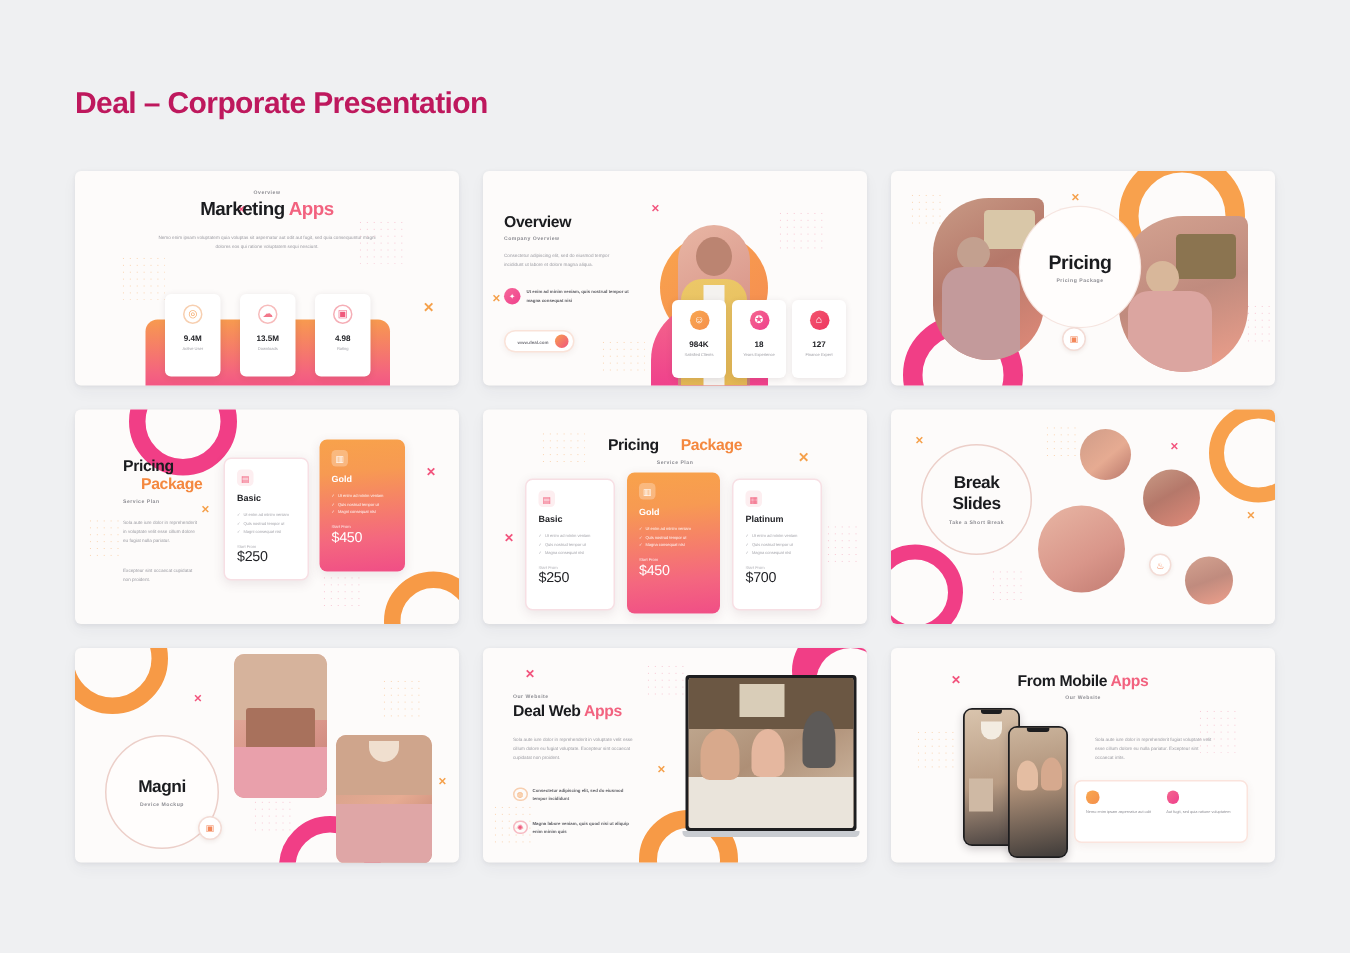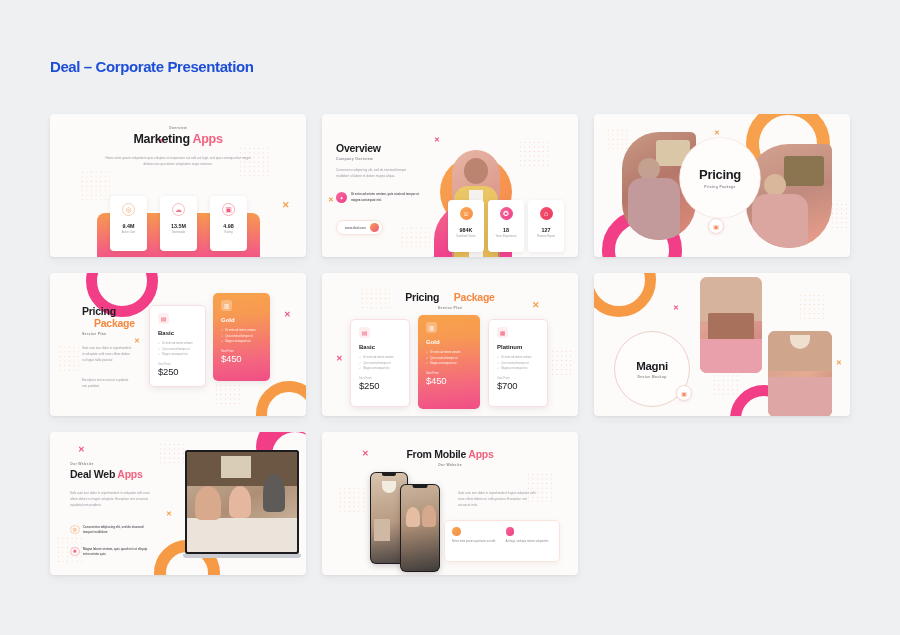--- a/index.html
+++ b/index.html
@@ -6,22 +6,22 @@
   html, body {
     width: 900px; height: 635px;
     background: #eff0f2;
     font-family: "Liberation Sans", sans-serif;
     overflow: hidden;
   }
   .page { position: relative; width: 900px; height: 635px; background: #eff0f2; }
 
   .page-title {
     position: absolute; left: 50px; top: 58px;
-    font-size: 15px; font-weight: 700; letter-spacing: -0.4px;
-    color: #1d4ed8;
+    font-size: 20px; font-weight: 700; letter-spacing: -0.4px;
+    color: #be185d;
   }
 
   .grid {
     position: absolute; left: 50px; top: 114px;
     display: grid;
     grid-template-columns: repeat(3, 256px);
     grid-template-rows: repeat(3, 143px);
     gap: 16px 16px;
   }
 
@@ -396,20 +396,41 @@
           <li>
               <span>✓</span>
               <span>Magna consequat nisi</span>
             </li>
         </ul>
         <div class="from">Start From</div>
         <div class="price">$700</div>
       </div>
     </div>
 
+    <div class="slide">
+      <div class="ring" style="left:212px;top:-4px;width:66px;height:66px;border-width:10px;border-color:#f8a14d;border-radius:50%;"></div>
+      <div class="ring" style="left:-16px;top:90px;width:64px;height:64px;border-width:10px;border-color:#f13e86;border-radius:50%;"></div>
+      <div class="dots o" style="left:102px;top:10px;width:24px;height:22px;"></div>
+      <div class="dots p" style="left:66px;top:106px;width:24px;height:24px;"></div>
+      <span class="xmark orange" style="left:16px;top:18px;">✕</span>
+      <span class="xmark pink" style="left:186px;top:22px;">✕</span>
+      <span class="xmark orange" style="left:237px;top:68px;">✕</span>
+
+      <div style="position:absolute;left:20px;top:23px;width:74px;height:74px;border-radius:50%;border:0.7px solid #eccfc9;display:flex;flex-direction:column;align-items:center;justify-content:center;">
+        <div class="h-big" style="font-size:11.5px;line-height:1.15;">Break</div>
+        <div class="h-big" style="font-size:11.5px;line-height:1.15;">Slides</div>
+        <div class="eyebrow" style="margin-top:3px;">Take a Short Break</div>
+      </div>
+
+      <div class="blob img-c" style="left:126px;top:13px;width:34px;height:34px;"></div>
+      <div class="blob img-a" style="left:168px;top:40px;width:38px;height:38px;"></div>
+      <div class="blob img-d" style="left:98px;top:64px;width:58px;height:58px;"></div>
+      <div class="blob img-b" style="left:196px;top:98px;width:32px;height:32px;"></div>
+      <div class="circ-ico" style="left:172px;top:96px;width:15px;height:15px;">♨</div>
+    </div>
 
     <div class="slide">
       <div class="ring" style="left:-12px;top:-30px;width:74px;height:74px;border-width:11px;border-color:#f79a46;border-radius:50%;"></div>
       <div class="ring" style="left:136px;top:112px;width:68px;height:68px;border-width:11px;border-color:#f13e86;border-radius:50%;"></div>
       <div class="dots o" style="left:204px;top:20px;width:26px;height:26px;"></div>
       <div class="dots p" style="left:118px;top:96px;width:26px;height:28px;"></div>
       <span class="xmark pink" style="left:79px;top:31px;">✕</span>
       <span class="xmark orange" style="left:242px;top:86px;">✕</span>
 
       <div class="ph img-d" style="left:106px;top:4px;width:62px;height:96px;border-radius:7px;">

